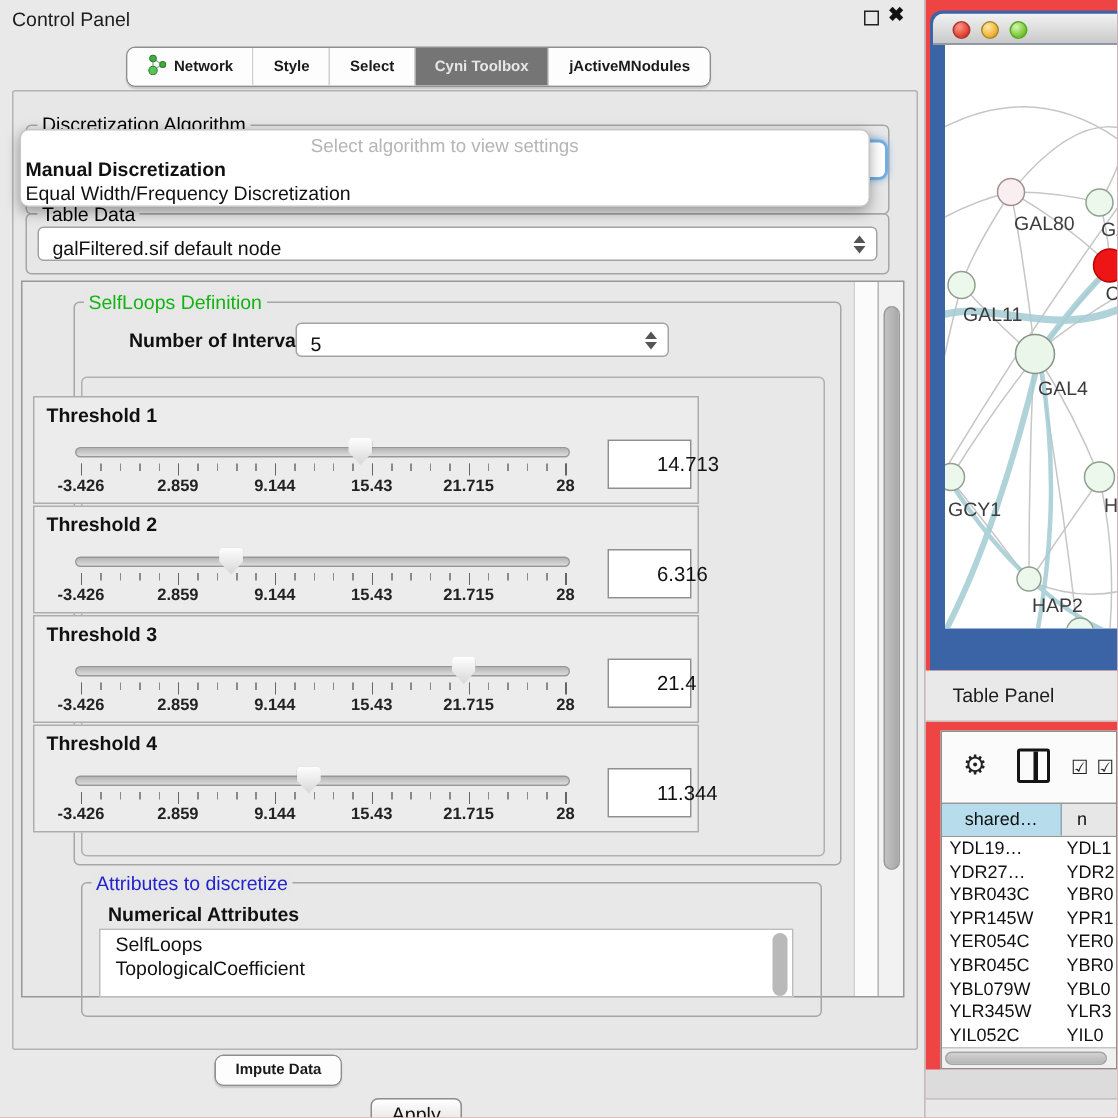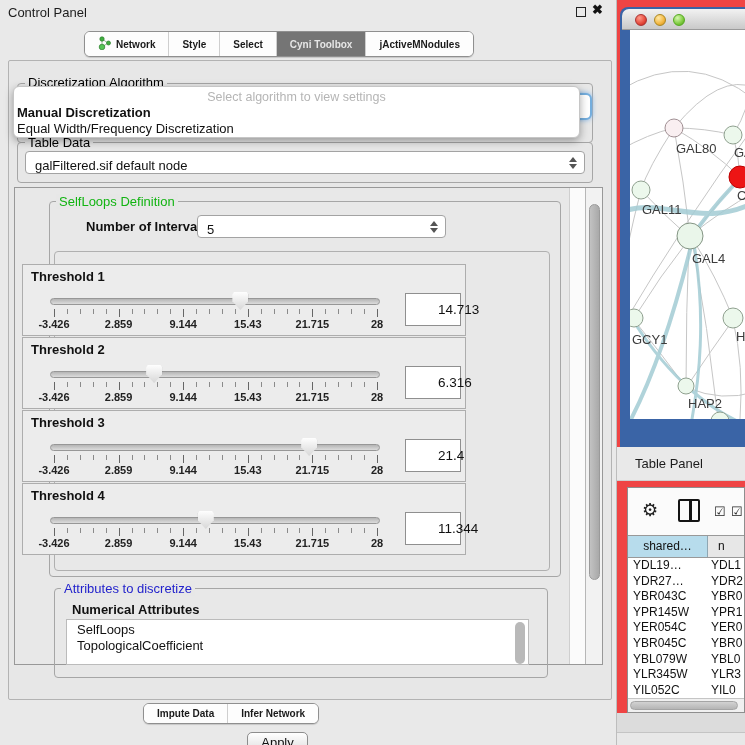--- a/index.html
+++ b/index.html
@@ -267,23 +267,20 @@
           <div id="attr-sb"></div>
         </div>
       </div>
 
       <div id="apply-btn">Apply</div>
     </div>
 
     <div id="bottom-tabs" class="tabgroup">
       <div class="tab">
           <span>Impute Data</span>
-        </div>
-      <div class="tab">
-          <span>Infer Network</span>
         </div>
     </div>
   </div>
 
   <div id="net-window">
     <div id="net-titlebar">
       <div id="tl-red" class="tl"></div>
       <div id="tl-yellow" class="tl"></div>
       <div id="tl-green" class="tl"></div>
     </div>

